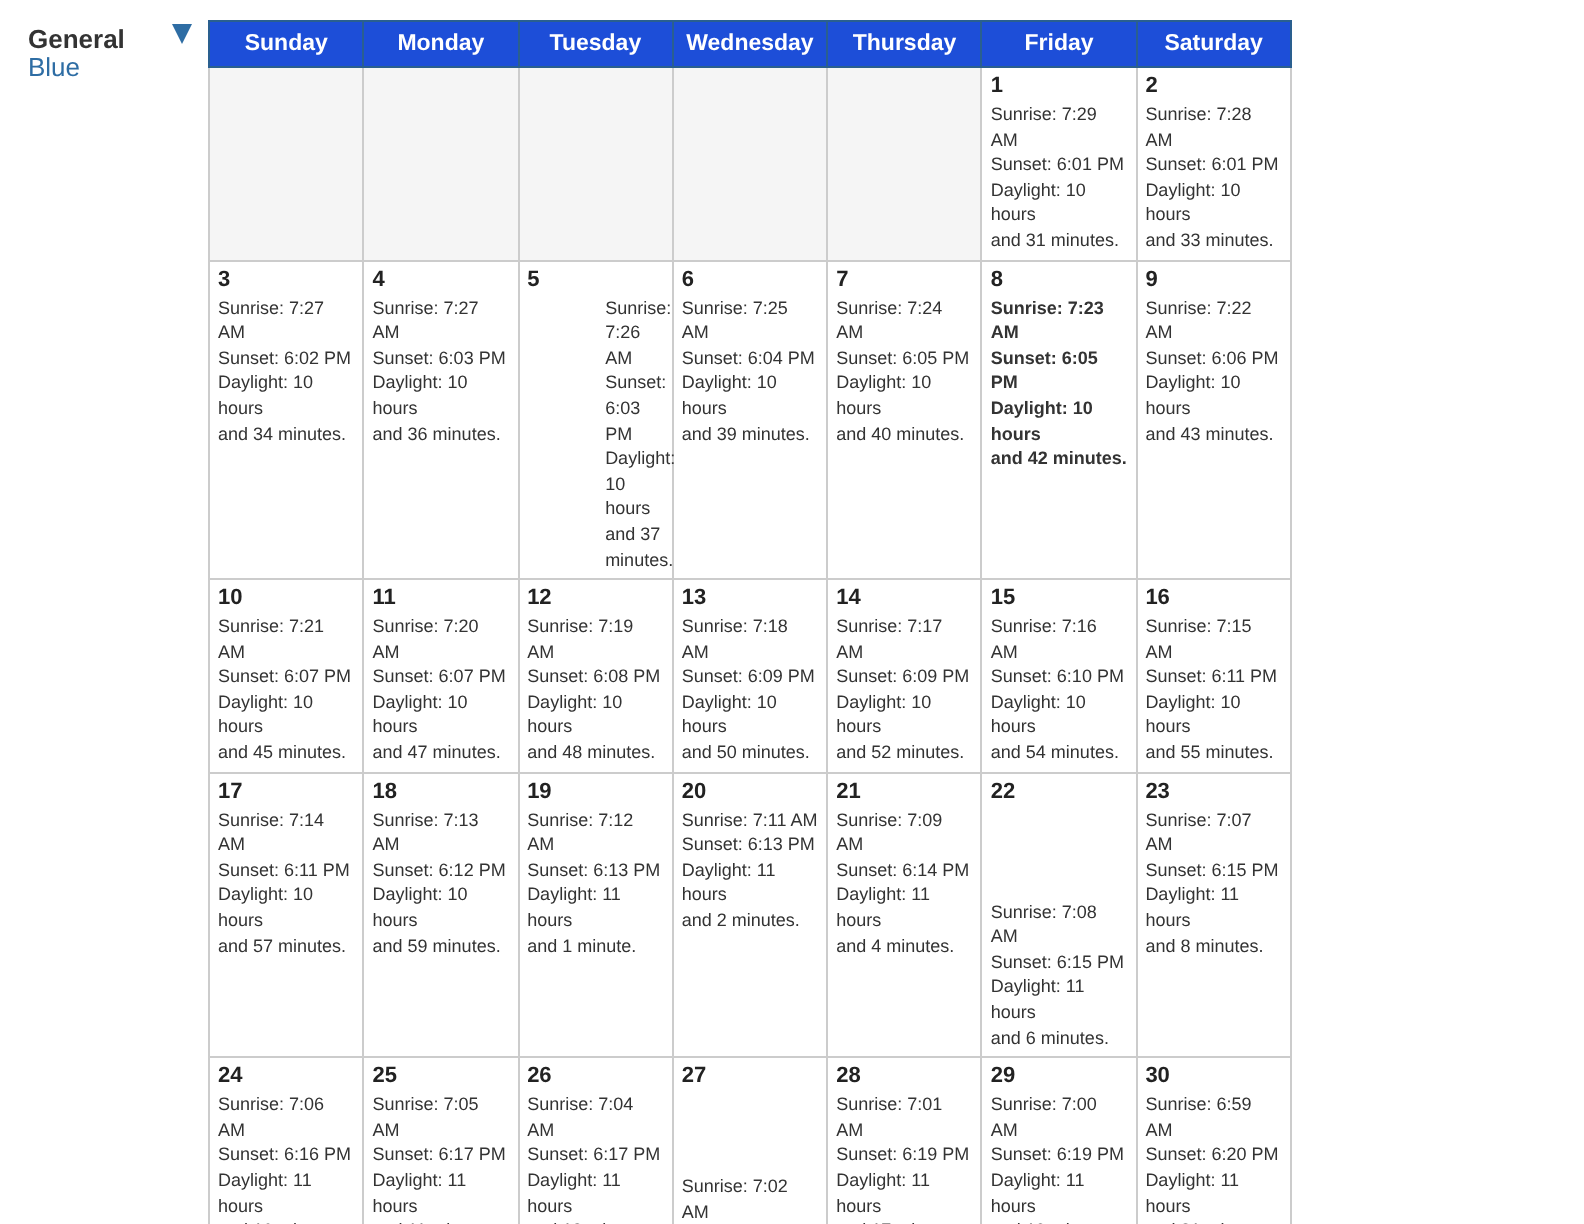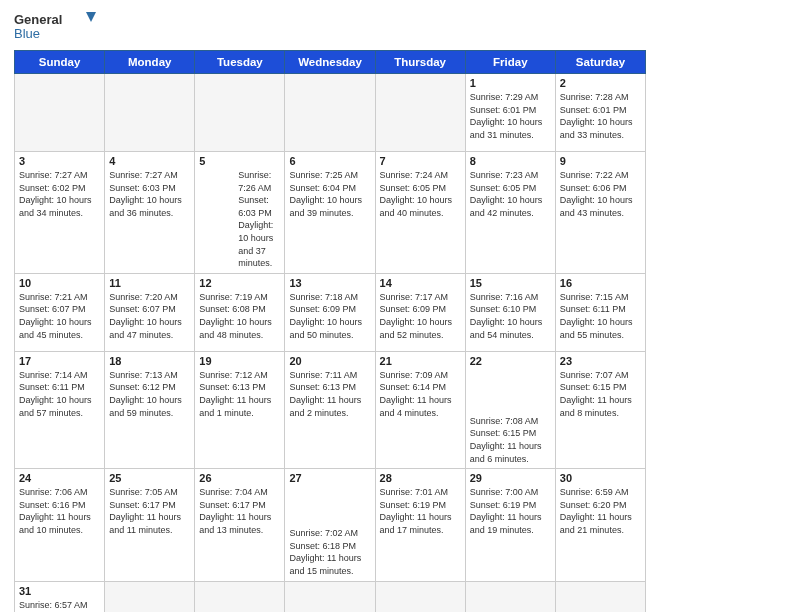--- a/index.html
+++ b/index.html
@@ -8,21 +8,21 @@
       height: 612px;
       font-family: Arial, sans-serif;
       background: #fff;
       overflow: hidden;
     }
     .page {
       width: 660px;
       height: 612px;
       padding: 10px 14px 10px 14px;
       display: flex;
-      flex-direction: column;
+      flex-direction: row;
     }
     .header {
       display: flex;
       justify-content: space-between;
       align-items: flex-start;
       margin-bottom: 6px;
     }
     .logo {
       display: flex;
       align-items: center;
@@ -168,21 +168,21 @@
           </td>
           <td>
             <span class="day-num">7</span>
             <div class="day-info" style="white-space: pre-line;">Sunrise: 7:24 AM
 Sunset: 6:05 PM
 Daylight: 10 hours
 and 40 minutes.</div>
           </td>
           <td>
             <span class="day-num">8</span>
-            <div class="day-info" style="white-space: pre-line;">Sunrise: 7:23 AM
+            <div class="day-info" style="white-space: pre-line; font-weight: bold;">Sunrise: 7:23 AM
 Sunset: 6:05 PM
 Daylight: 10 hours
 and 42 minutes.</div>
           </td>
           <td>
             <span class="day-num">9</span>
             <div class="day-info" style="white-space: pre-line;">Sunrise: 7:22 AM
 Sunset: 6:06 PM
 Daylight: 10 hours
 and 43 minutes.</div>

